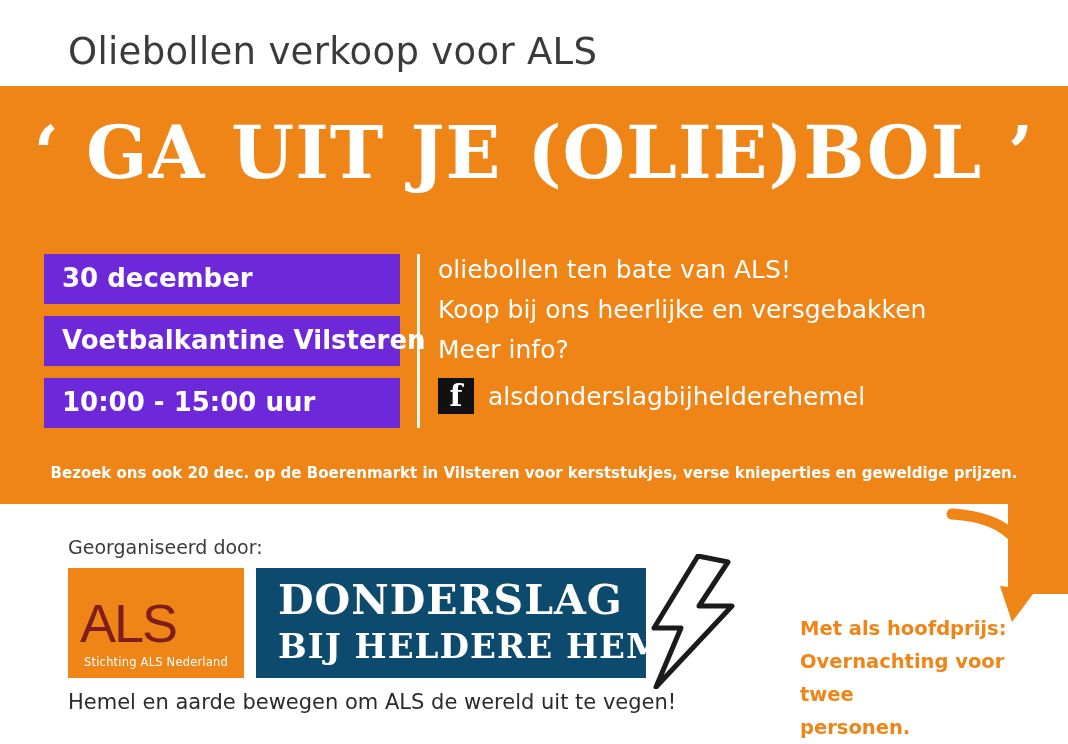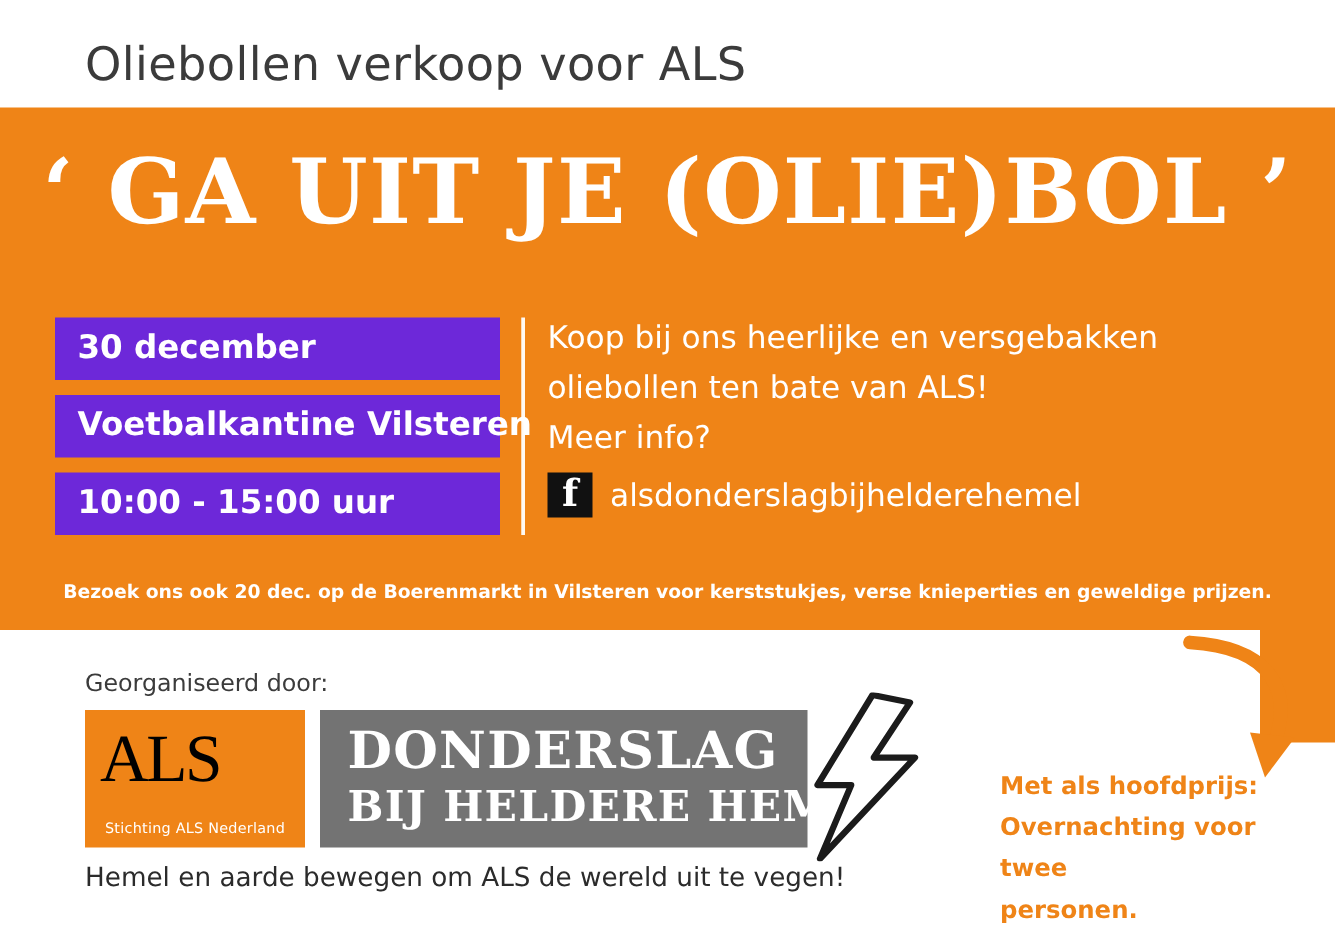--- a/index.html
+++ b/index.html
@@ -166,45 +166,45 @@
     top: 64px;
     width: 176px;
     height: 110px;
     background: #ef8417;
     color: #ffffff;
     overflow: hidden;
   }
   .als-logo .als-word {
     position: absolute;
     left: 12px;
-    top: 8px;
-    font-family: Liberation Serif, serif;
+    top: 24px;
+    font-family: Liberation Sans, sans-serif;
     font-weight: 400;
     font-size: 54px;
     letter-spacing: -2px;
-    color: #000000;
+    color: #7f1d1d;
   }
   .als-logo .als-sub {
     position: absolute;
     left: 16px;
     bottom: 9px;
     font-size: 11.5px;
     font-family: "DejaVu Sans", sans-serif;
     letter-spacing: 0.2px;
     color: #ffffff;
   }
 
   
   .ds-logo {
     position: absolute;
     left: 256px;
     top: 64px;
     width: 390px;
     height: 110px;
-    background: #737373;
+    background: #0c4a6e;
     color: #ffffff;
   }
   .ds-line1 {
     position: absolute;
     left: 22px;
     top: 8px;
     font-family: "DejaVu Serif", serif;
     font-weight: 700;
     font-size: 41px;
     letter-spacing: 1px;
@@ -272,22 +272,22 @@
 
     <div class="info-blocks">
       <div class="info-block">30 december</div>
       <div class="info-block">Voetbalkantine Vilsteren</div>
       <div class="info-block">10:00 - 15:00 uur</div>
     </div>
 
     <div class="divider"></div>
 
     <div class="right-col">
+      <div class="line">oliebollen ten bate van ALS!</div>
       <div class="line">Koop bij ons heerlijke en versgebakken</div>
-      <div class="line">oliebollen ten bate van ALS!</div>
       <div class="line">Meer info?</div>
       <div class="fb-row">
         <div class="fb-icon">f</div>
         <div class="fb-handle">alsdonderslagbijhelderehemel</div>
       </div>
     </div>
 
     <div class="band-note">Bezoek ons ook 20 dec. op de Boerenmarkt in Vilsteren voor kerststukjes, verse knieperties en geweldige prijzen.</div>
   </div>
 

